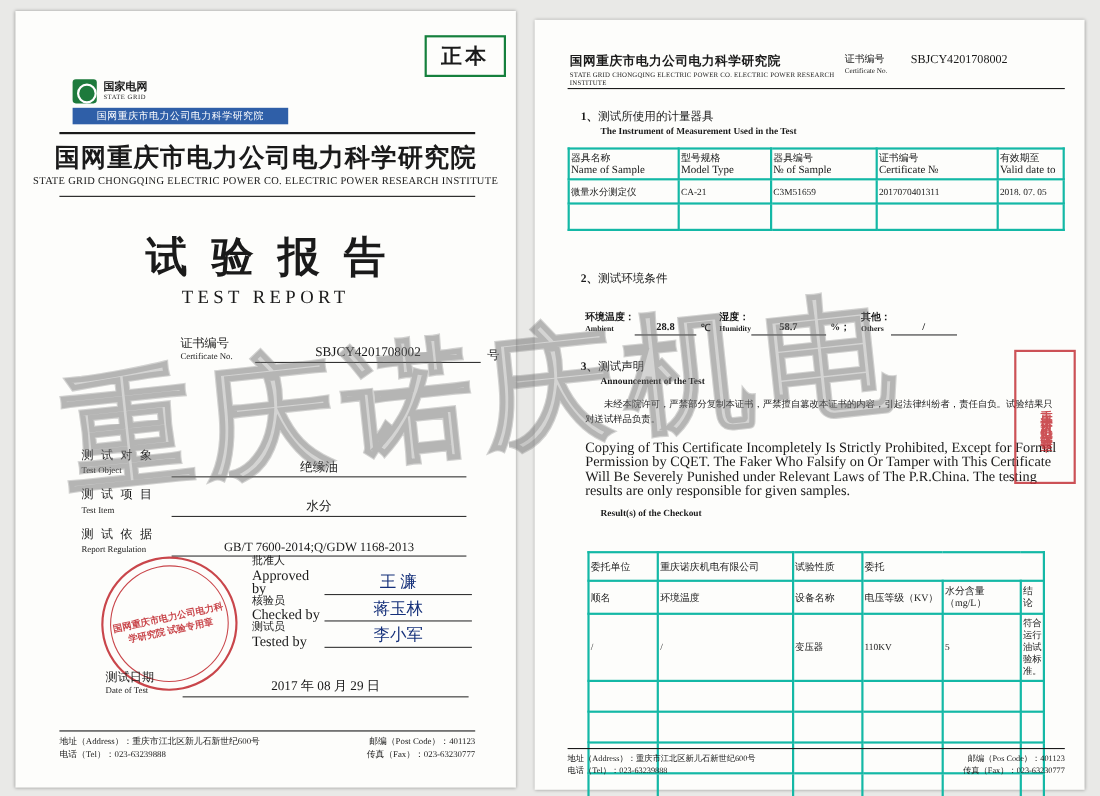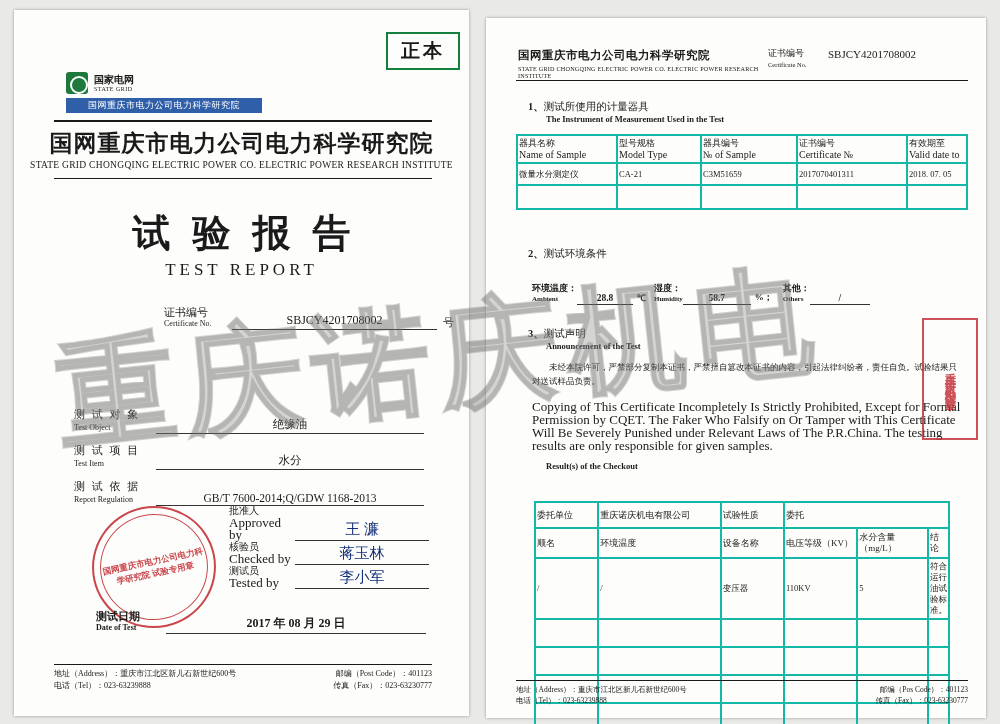--- a/index.html
+++ b/index.html
@@ -55,21 +55,21 @@
   .frow .lab .en{font-size:8px;letter-spacing:0;}
   .frow .val{flex:1;border-bottom:1px solid #333;text-align:center;font-size:11.5px;padding-bottom:1px;}
 
   .sign-block{position:absolute;left:215px;top:495px;width:200px;font-size:10px;}
   .sign-row{display:flex;align-items:flex-end;}
   .sign-lab{width:66px;line-height:12px;}
   .sign-lab .en{font-size:13px;}
   .sign-val{flex:1;border-bottom:1px solid #333;text-align:center;color:#15307a;
     font-family:"Liberation Serif",serif;font-size:15px;padding-bottom:1px;}
 
-  .date-block{position:absolute;left:82px;top:600px;width:330px;display:flex;align-items:flex-end;font-size:11px;font-weight:bold;}
+  .date-block{position:absolute;left:82px;top:600px;width:330px;display:flex;align-items:flex-end;font-size:11px;}
   .date-lab{width:70px;line-height:12px;}
   .date-lab .en{font-size:8px;}
   .date-val{flex:1;text-align:center;font-size:12px;border-bottom:1px solid #333;padding-bottom:1px;}
 
   .redstamp{position:absolute;left:78px;top:496px;width:120px;height:118px;border:2px solid #c0272d;border-radius:50%;
     color:#c0272d;opacity:.85;transform:rotate(-12deg);display:flex;align-items:center;justify-content:center;text-align:center;}
   .redstamp .inner{font-size:8.5px;line-height:12px;padding:8px;font-weight:bold;}
   .redstamp:before{content:"";position:absolute;left:6px;top:6px;right:6px;bottom:6px;border:1px solid #c0272d;border-radius:50%;}
 
   .footer{position:absolute;left:40px;bottom:24px;width:378px;font-size:8px;}

